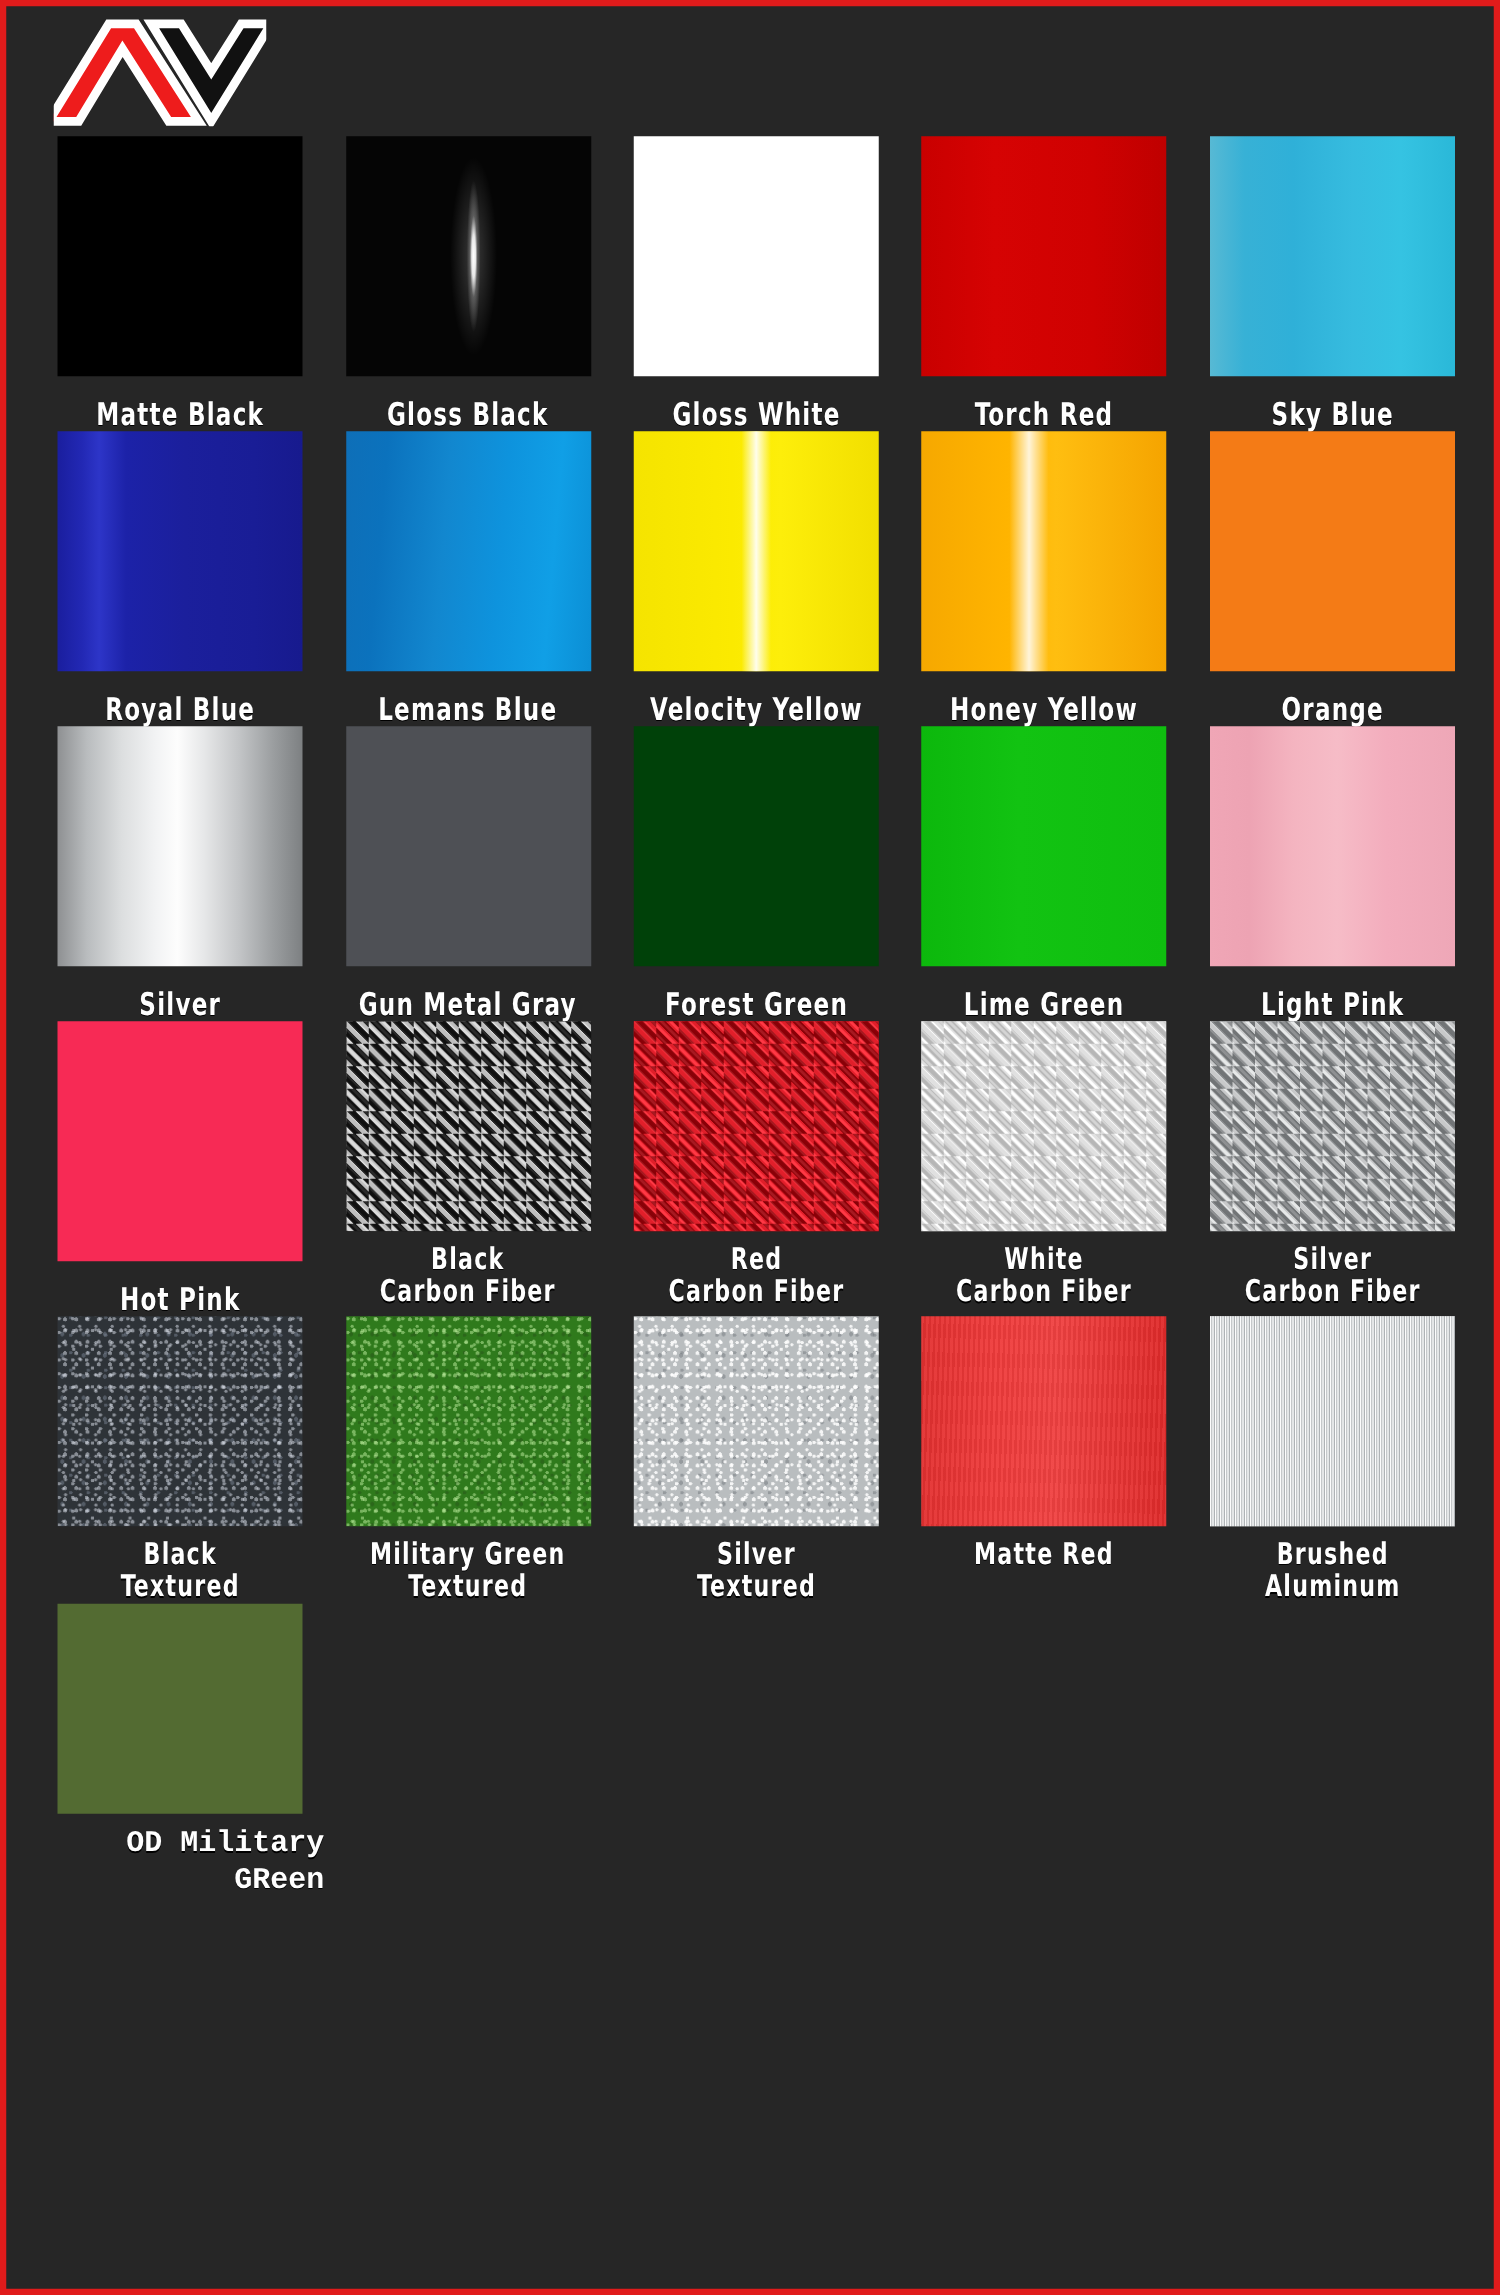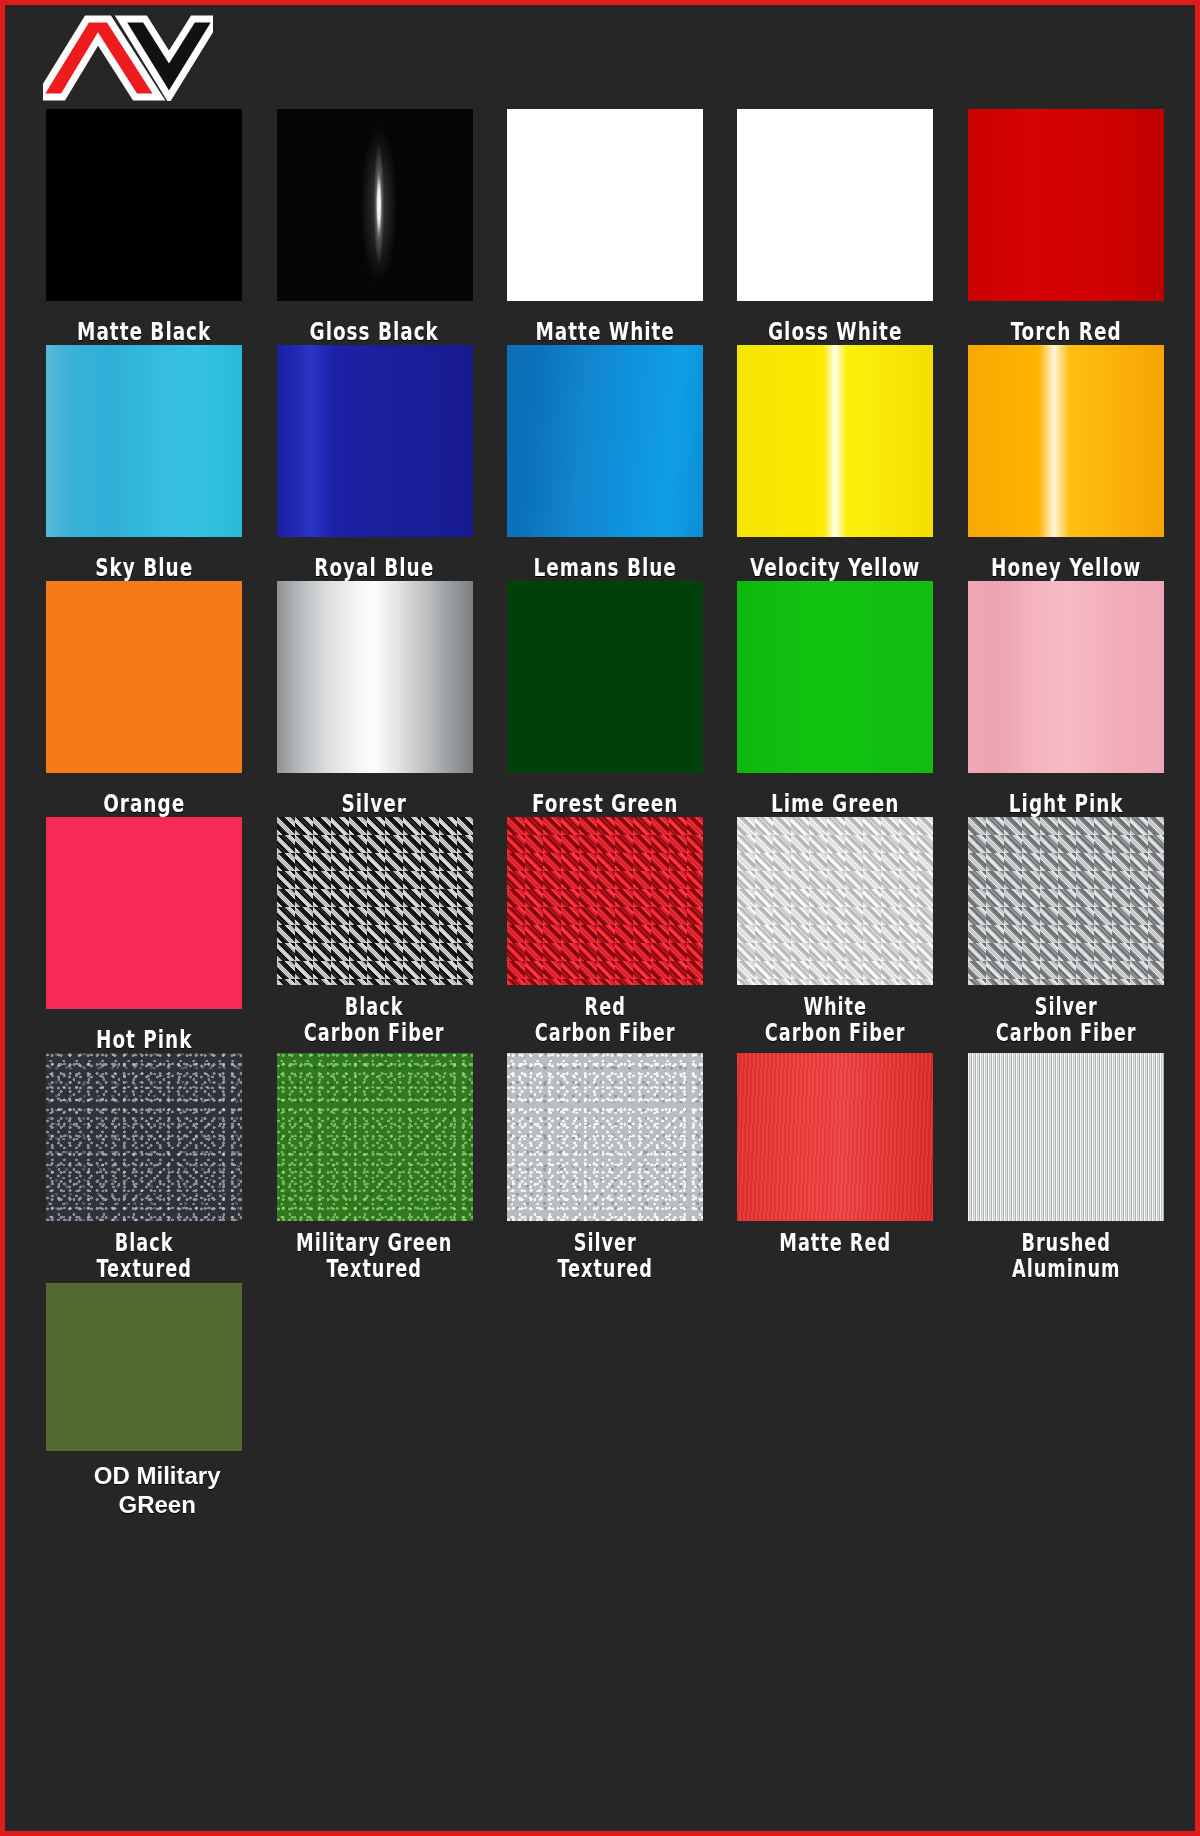--- a/index.html
+++ b/index.html
@@ -56,26 +56,26 @@
     line-height:1.08;
     letter-spacing:1.2px;
     font-stretch:condensed;
     transform:scaleX(.82);
     transform-origin:center top;
     white-space:pre-line;
     margin-top:17px;
     text-shadow:0 1px 0 #000;
   }
   .cap.alt{
-    font-family:Liberation Sans, sans-serif;
+    font-family:Liberation Mono, monospace;
     font-size:22px;
     letter-spacing:0;
     transform:none;
     line-height:1.22;
-    text-align:center;
+    text-align:right;
     padding-left:26px;
     box-sizing:border-box;
   }
   .r5 .sw{height:168px;}
   .r6 .sw{height:168px;}
   .r5 .cap,.r6 .cap{margin-top:10px;font-size:24px;}
 
   
   .matte-black{background:#000000;}
   .gloss-black{
@@ -201,24 +201,20 @@
   <div id="grid">
       <div class="cell r1">
         <div class="sw matte-black" title="Matte Black"></div>
         <span class="cap">Matte Black</span>
       </div>
       <div class="cell r1">
         <div class="sw gloss-black" title="Gloss Black"></div>
         <span class="cap">Gloss Black</span>
       </div>
       <div class="cell r1">
-        <div class="sw matte-white" title="Matte White"></div>
-        <span class="cap">Matte White</span>
-      </div>
-      <div class="cell r1">
         <div class="sw gloss-white" title="Gloss White"></div>
         <span class="cap">Gloss White</span>
       </div>
       <div class="cell r1">
         <div class="sw torch-red" title="Torch Red"></div>
         <span class="cap">Torch Red</span>
       </div>
       <div class="cell r2">
         <div class="sw sky-blue" title="Sky Blue"></div>
         <span class="cap">Sky Blue</span>
@@ -241,20 +237,24 @@
       </div>
       <div class="cell r3">
         <div class="sw orange" title="Orange"></div>
         <span class="cap">Orange</span>
       </div>
       <div class="cell r3">
         <div class="sw silver" title="Silver"></div>
         <span class="cap">Silver</span>
       </div>
       <div class="cell r3">
+        <div class="sw gun-metal-gray" title="Gun Metal Gray"></div>
+        <span class="cap">Gun Metal Gray</span>
+      </div>
+      <div class="cell r3">
         <div class="sw forest-green" title="Forest Green"></div>
         <span class="cap">Forest Green</span>
       </div>
       <div class="cell r4">
         <div class="sw lime-green" title="Lime Green"></div>
         <span class="cap">Lime Green</span>
       </div>
       <div class="cell r4">
         <div class="sw light-pink" title="Light Pink"></div>
         <span class="cap">Light Pink</span>

